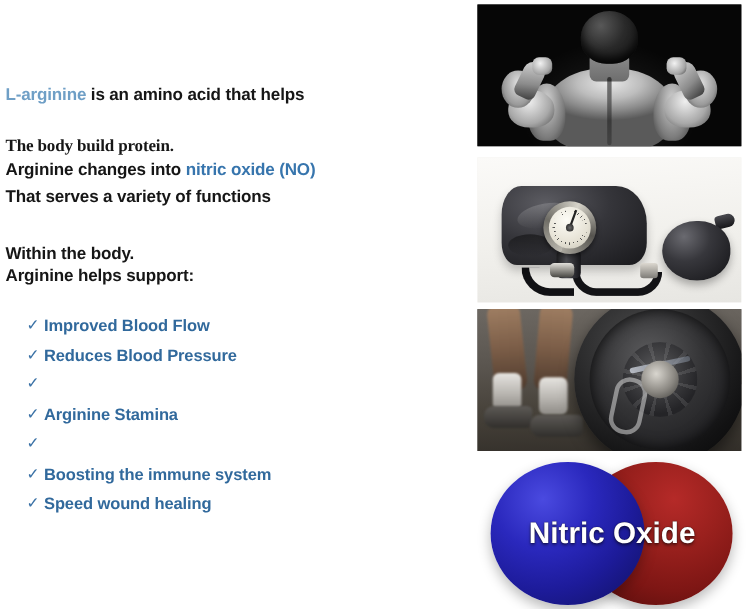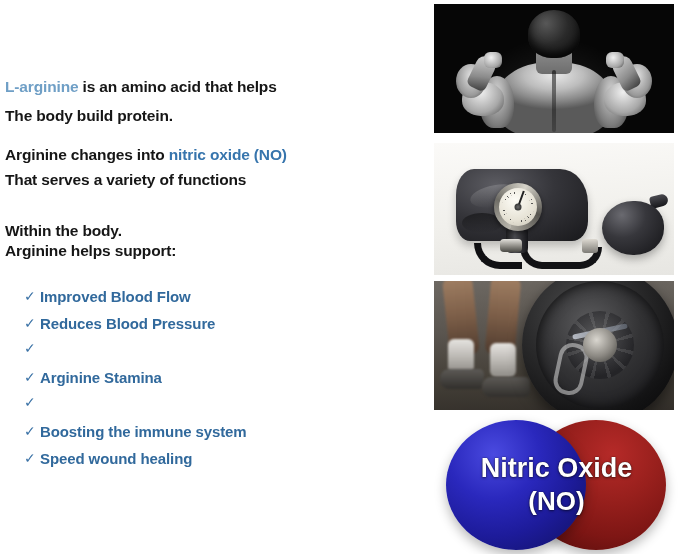--- a/index.html
+++ b/index.html
@@ -334,21 +334,21 @@
 <body>
 
 <div id="slide">
 
   <div class="text-col">
 
     <div class="para-line" style="top:78px;">
       <span class="hl-light">L-arginine</span><span> is an amino acid that helps</span>
     </div>
 
-    <div class="para-line" style="top:107px;">
+    <div class="para-line" style="top:124px;font-family:Liberation Serif, serif;">
       <span>The body build protein.</span>
     </div>
 
     <div class="para-line" style="top:146px;">
       <span>Arginine changes into </span><span class="hl-mid">nitric oxide (NO)</span>
     </div>
 
     <div class="para-line" style="top:171px;">
       <span>That serves a variety of functions</span>
     </div>
@@ -464,18 +464,17 @@
         <div class="plate-clip"></div>
         <div class="plate-hub"></div>
       </div>
     </div>
 
     <div class="photo" id="photo-no">
       <div class="sphere sphere-blue"></div>
       <div class="sphere sphere-red"></div>
       <div class="no-text">
         <div class="no-line no-l1">Nitric Oxide</div>
-        <div class="no-line no-l2">(NO)</div>
       </div>
     </div>
 
   </div>
 </div>
 
 </body></html>

